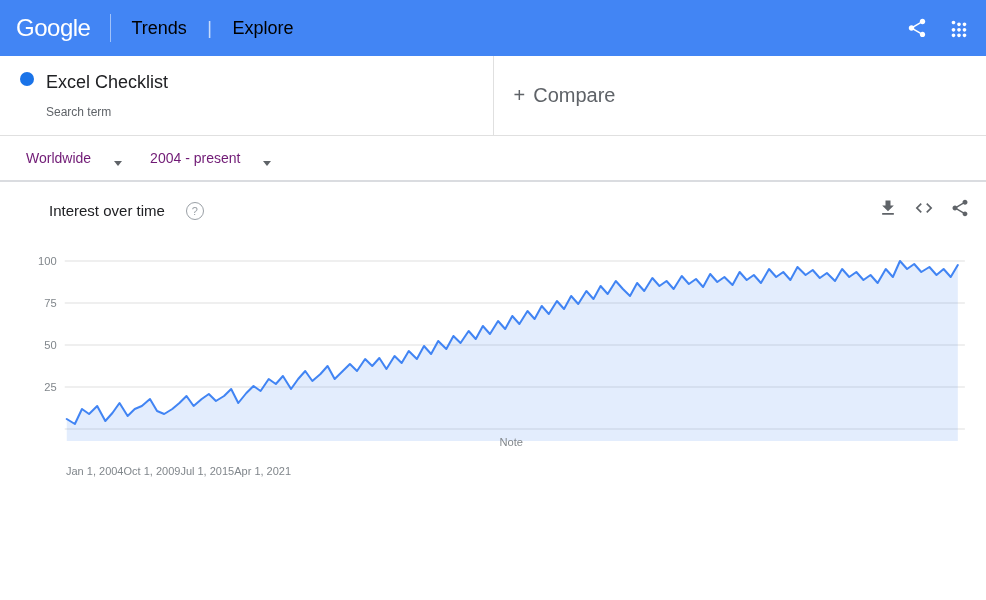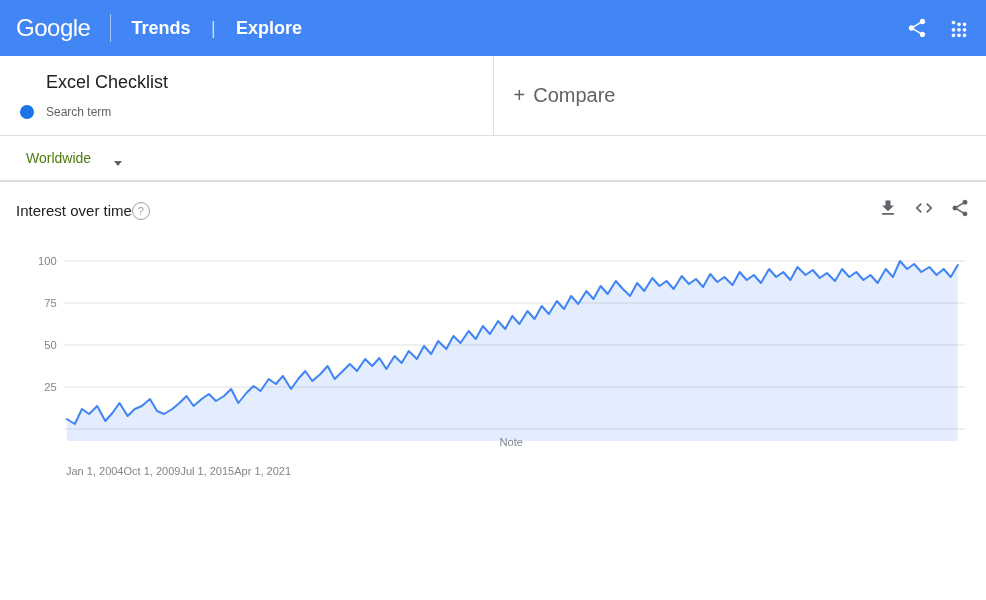--- a/index.html
+++ b/index.html
@@ -27,23 +27,23 @@
       letter-spacing: -0.5px;
     }
     .google-logo span { color: #fff; }
     .header-divider {
       width: 1px;
       height: 28px;
       background: rgba(255,255,255,0.5);
       margin: 0 12px;
     }
     .header-title {
-      color: #ffffff;
+      color: #000000;
       font-size: 18px;
-      font-weight: 700;
+      font-weight: 400;
     }
     .header-icons {
       display: flex;
       gap: 20px;
       align-items: center;
     }
     .header-icon {
       color: #fff;
       cursor: pointer;
       display: flex;
@@ -54,21 +54,21 @@
     
     .search-section {
       display: flex;
       border-bottom: 1px solid #e0e0e0;
       min-height: 72px;
     }
     .search-term-box {
       flex: 1;
       padding: 16px 20px;
       display: flex;
-      align-items: flex-end;
+      align-items: flex-start;
       gap: 12px;
       border-right: 1px solid #e0e0e0;
     }
     .blue-dot {
       width: 14px;
       height: 14px;
       border-radius: 50%;
       background: #1a73e8;
       flex-shrink: 0;
     }
@@ -112,21 +112,21 @@
     }
     .filter-btn {
       display: flex;
       align-items: flex-end;
       gap: 21px;
       padding: 6px 10px;
       border: none;
       background: none;
       cursor: pointer;
       font-size: 14px;
-      color: #4d7c0f;
+      color: #701a75;
       border-radius: 4px;
     }
     .chevron {
       display: inline-block;
       width: 0;
       height: 0;
       border-left: 4px solid transparent;
       border-right: 4px solid transparent;
       border-top: 5px solid #5f6368;
       margin-left: 2px;
@@ -139,21 +139,22 @@
     }
     .chart-header {
       display: flex;
       align-items: center;
       justify-content: space-between;
       margin-bottom: 8px;
     }
     .chart-title-row {
       display: flex;
       align-items: center;
-      gap: 0;
+      gap: 21px;
+      margin-left: 33px;
     }
     .chart-title {
       font-size: 15px;
       color: #202124;
     }
     .help-icon {
       width: 18px;
       height: 18px;
       border-radius: 50%;
       border: 1.5px solid #9aa0a6;
@@ -240,20 +241,24 @@
   </div>
   <div class="compare-box">
     <span class="compare-plus">+</span>
     <span class="compare-label">Compare</span>
   </div>
 </div>
 
 <div class="filters">
   <button class="filter-btn">
     <span>Worldwide</span>
+    <span class="chevron"></span>
+  </button>
+  <button class="filter-btn">
+    <span>2004 - present</span>
     <span class="chevron"></span>
   </button>
 </div>
 
 <div class="chart-section">
   <div class="chart-header">
     <div class="chart-title-row">
       <span class="chart-title">Interest over time</span>
       <div class="help-icon">
         <span>?</span>

